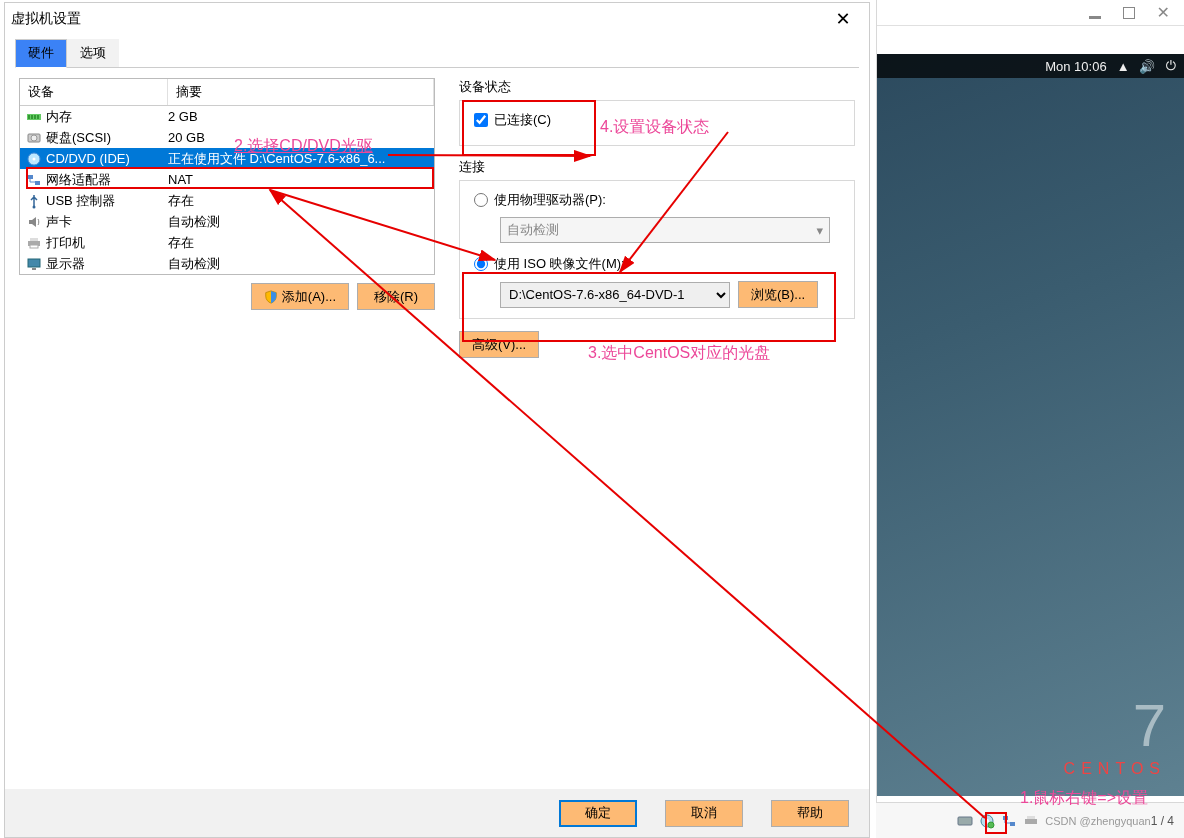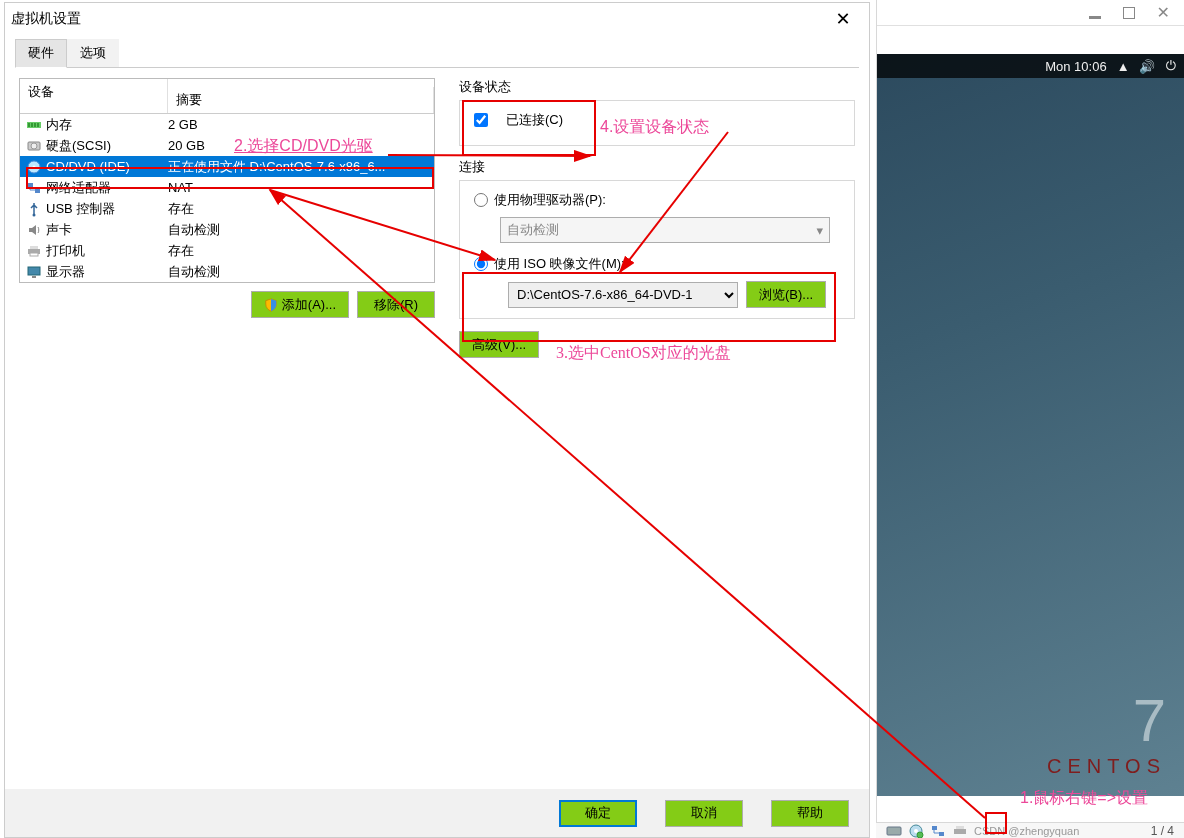--- a/index.html
+++ b/index.html
@@ -7,69 +7,69 @@
   
   
   .dialog { position: absolute; left: 4px; top: 2px; width: 866px; height: 836px; background: #fff; border: 1px solid #ccc; }
   .titlebar { height: 32px; display: flex; align-items: center; justify-content: space-between; padding: 0 6px; }
   .titlebar .title { font-size: 14px; }
   .close-x { width: 40px; height: 28px; display: flex; align-items: center; justify-content: center; font-size: 18px; cursor: pointer; }
   .inner { padding: 4px 10px 0 10px; }
   
   .tabs { display: flex; border-bottom: 1px solid #ccc; }
   .tab { padding: 4px 12px; border: 1px solid transparent; background: #f2f2f2; cursor: pointer; }
-  .tab.active { background: #e5e5e5; border: 1px solid #ccc; border-bottom: 1px solid #fff; margin-bottom: -1px; }
+  .tab.active { background: #3b82f6; border: 1px solid #ccc; border-bottom: 1px solid #fff; margin-bottom: -1px; }
   
   .content { display: flex; padding: 10px 4px 4px 4px; height: 714px; }
   
   
   .left { width: 416px; border: 1px solid #bbb; display: flex; flex-direction: column; }
   .thead { display: flex; border-bottom: 1px solid #ccc; }
   .th { padding: 4px 8px; border-right: 1px solid #e0e0e0; }
   .th.col1 { width: 148px; }
-  .th.col2 { flex: 1; margin-top: 8px; }
+  .th.col2 { flex: 1; }
   .rows { flex: 1; overflow: auto; }
   .row { display: flex; align-items: center; height: 21px; cursor: pointer; }
   .row.selected { background: #0078d7; color: #fff; }
   .row .icon { width: 16px; height: 16px; margin: 0 4px 0 6px; display: flex; align-items: center; justify-content: center; }
   .row .name { width: 122px; white-space: nowrap; overflow: hidden; text-overflow: ellipsis; }
   .row .summary { flex: 1; white-space: nowrap; overflow: hidden; text-overflow: ellipsis; padding-right: 4px; }
   
   .left-buttons { display: flex; justify-content: flex-end; gap: 8px; padding: 8px 0 0 0; width: 416px; }
-  .btn { min-width: 78px; height: 27px; background: #84cc16; border: 1px solid #adadad; cursor: pointer; display: inline-flex; align-items: center; justify-content: center; padding: 0 12px; }
+  .btn { min-width: 78px; height: 27px; background: #fdba74; border: 1px solid #adadad; cursor: pointer; display: inline-flex; align-items: center; justify-content: center; padding: 0 12px; }
   .btn-primary { border: 2px solid #0078d7; }
   .shield { width: 14px; height: 14px; margin-right: 4px; }
   
   
   .right { flex: 1; padding-left: 24px; }
   .group-title { margin-bottom: 4px; }
   .group-box { border: 1px solid #d8d8d8; padding: 10px 14px; margin-bottom: 12px; }
-  .chk-row { display: flex; align-items: center; gap: 18px; margin-bottom: 6px; }
+  .chk-row { display: flex; align-items: center; gap: 6px; margin-bottom: 6px; }
   input[type="checkbox"], input[type="radio"] { width: 14px; height: 14px; }
   .radio-row { display: flex; align-items: center; gap: 6px; margin-bottom: 8px; }
   .dropdown { width: 330px; height: 26px; border: 1px solid #adadad; background: #efefef; padding: 0 6px; display: flex; align-items: center; justify-content: space-between; margin-left: 26px; }
   .dropdown.disabled { color: #888; background: #f5f5f5; }
-  .iso-row { display: flex; align-items: center; gap: 8px; margin-left: 34px; }
+  .iso-row { display: flex; align-items: center; gap: 8px; margin-left: 26px; }
   .iso-row select { width: 230px; height: 26px; border: 1px solid #adadad; padding: 0 4px; }
   .adv-row { display: flex; margin-top: 8px; }
   
   .footer { position: absolute; bottom: 0; left: 0; right: 0; height: 48px; display: flex; align-items: center; justify-content: flex-end; gap: 28px; padding-right: 20px; background: #f1f1f1; }
   
   
   .guest { position: absolute; left: 876px; top: 0; right: 0; bottom: 0; background: #fff; border-left: 1px solid #d8d8d8; }
   .guest-header { height: 26px; display: flex; justify-content: flex-end; gap: 22px; padding-right: 14px; align-items: center; border-bottom: 1px solid #e0e0e0; }
   .win-icon { width: 12px; height: 12px; border: 1px solid #888; }
   .guest-tabbar { height: 28px; }
   .guest-desktop { position: relative; height: 742px; overflow: hidden; }
   .guest-bg { position: absolute; inset: 0; background: linear-gradient(160deg, #2c4a5e 0%, #3a5c6f 35%, #5e8191 100%); }
   .centos7 { position: absolute; right: 18px; bottom: 18px; color: #a9bcc4; text-align: right; }
   .centos7 .seven { font-size: 60px; font-weight: 100; font-family: "Segoe UI Light", sans-serif; }
-  .centos7 .word { font-size: 20px; letter-spacing: 6px; color: #7f1d1d; }
+  .centos7 .word { font-size: 16px; letter-spacing: 6px; color: #ef4444; }
   .guest-topbar { position: absolute; top: 0; left: 0; right: 0; height: 24px; background: rgba(0,0,0,0.72); display: flex; justify-content: flex-end; align-items: center; color: #eee; padding-right: 8px; gap: 10px; font-family: "DejaVu Sans", sans-serif; font-size: 12px; }
-  .statusbar { position: absolute; left: 876px; bottom: 0; right: 0; height: 16px; background: #f7f7f7; border-top: 1px solid #d8d8d8; display: flex; align-items: center; justify-content: space-between; padding: 0 10px; }
+  .statusbar { position: absolute; left: 876px; bottom: 0; right: 0; height: 36px; background: #f7f7f7; border-top: 1px solid #d8d8d8; display: flex; align-items: center; justify-content: flex-end; padding: 0 10px; }
   .status-icons { display: flex; gap: 6px; align-items: center; }
   .sicon { width: 16px; height: 16px; }
   .pager { font-size: 12px; color: #555; }
   
   
   .ann-box { position: absolute; border: 2px solid #e60000; pointer-events: none; }
   .ann-text { position: absolute; color: #ec4899; font-size: 16px; pointer-events: none; white-space: nowrap; }
   svg.overlay { position: absolute; left: 0; top: 0; pointer-events: none; }
 </style>
 </head>
@@ -282,21 +282,21 @@
   <div class="pager">1 / 4</div>
 </div>
 
 <div class="ann-box" style="left:26px; top:167px; width:408px; height:22px;"></div>
 <div class="ann-text" style="left:234px; top:136px;text-decoration:underline;">2.选择CD/DVD光驱</div>
 
 <div class="ann-box" style="left:462px; top:100px; width:134px; height:56px;"></div>
 <div class="ann-text" style="left:600px; top:117px;">4.设置设备状态</div>
 
 <div class="ann-box" style="left:462px; top:272px; width:374px; height:70px;"></div>
-<div class="ann-text" style="left:556px; top:343px;font-family:Liberation Serif, serif;">3.选中CentOS对应的光盘</div>
+<div class="ann-text" style="left:588px; top:343px;">3.选中CentOS对应的光盘</div>
 
 <div class="ann-box" style="left:985px; top:812px; width:22px; height:22px;"></div>
 <div class="ann-text" style="left:1020px; top:788px;">1.鼠标右键=&gt;设置</div>
 
 <svg class="overlay" width="1184" height="838">
   <defs>
     <marker id="arr" markerWidth="10" markerHeight="10" refX="8" refY="3" orient="auto">
       <path d="M0,0 L9,3 L0,6 z" fill="#e60000"></path>
     </marker>
   </defs>

